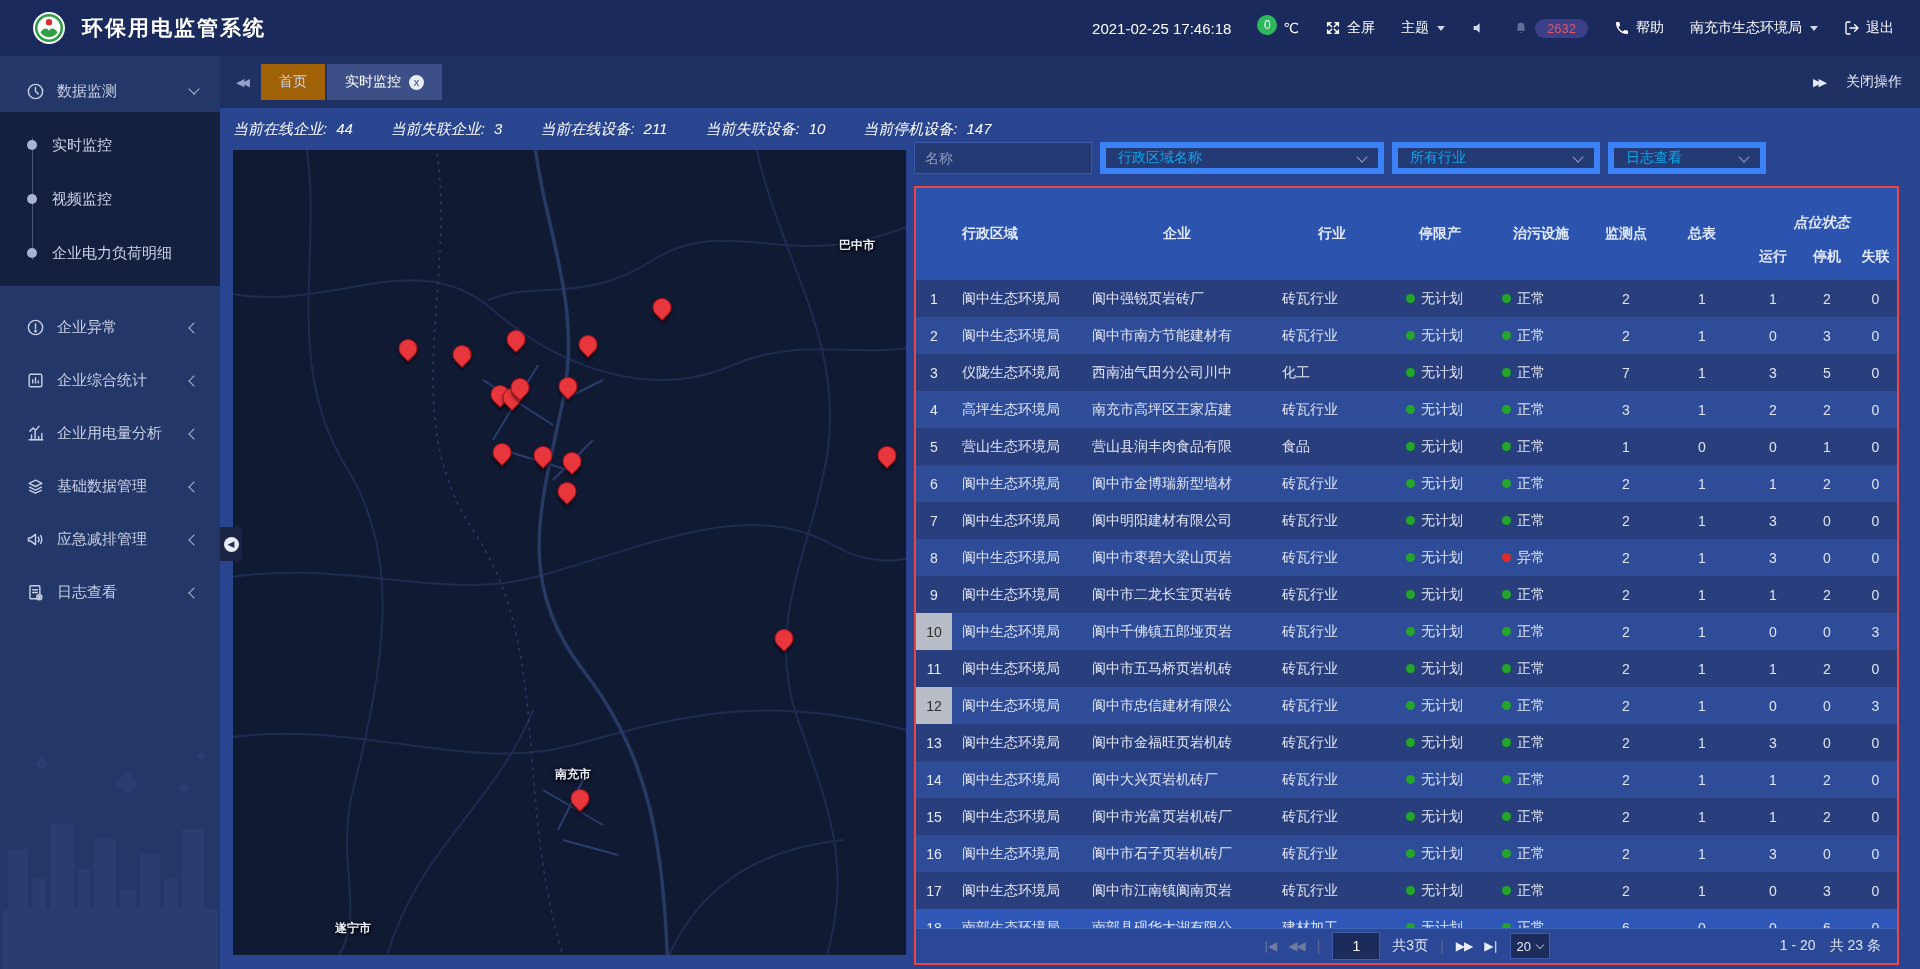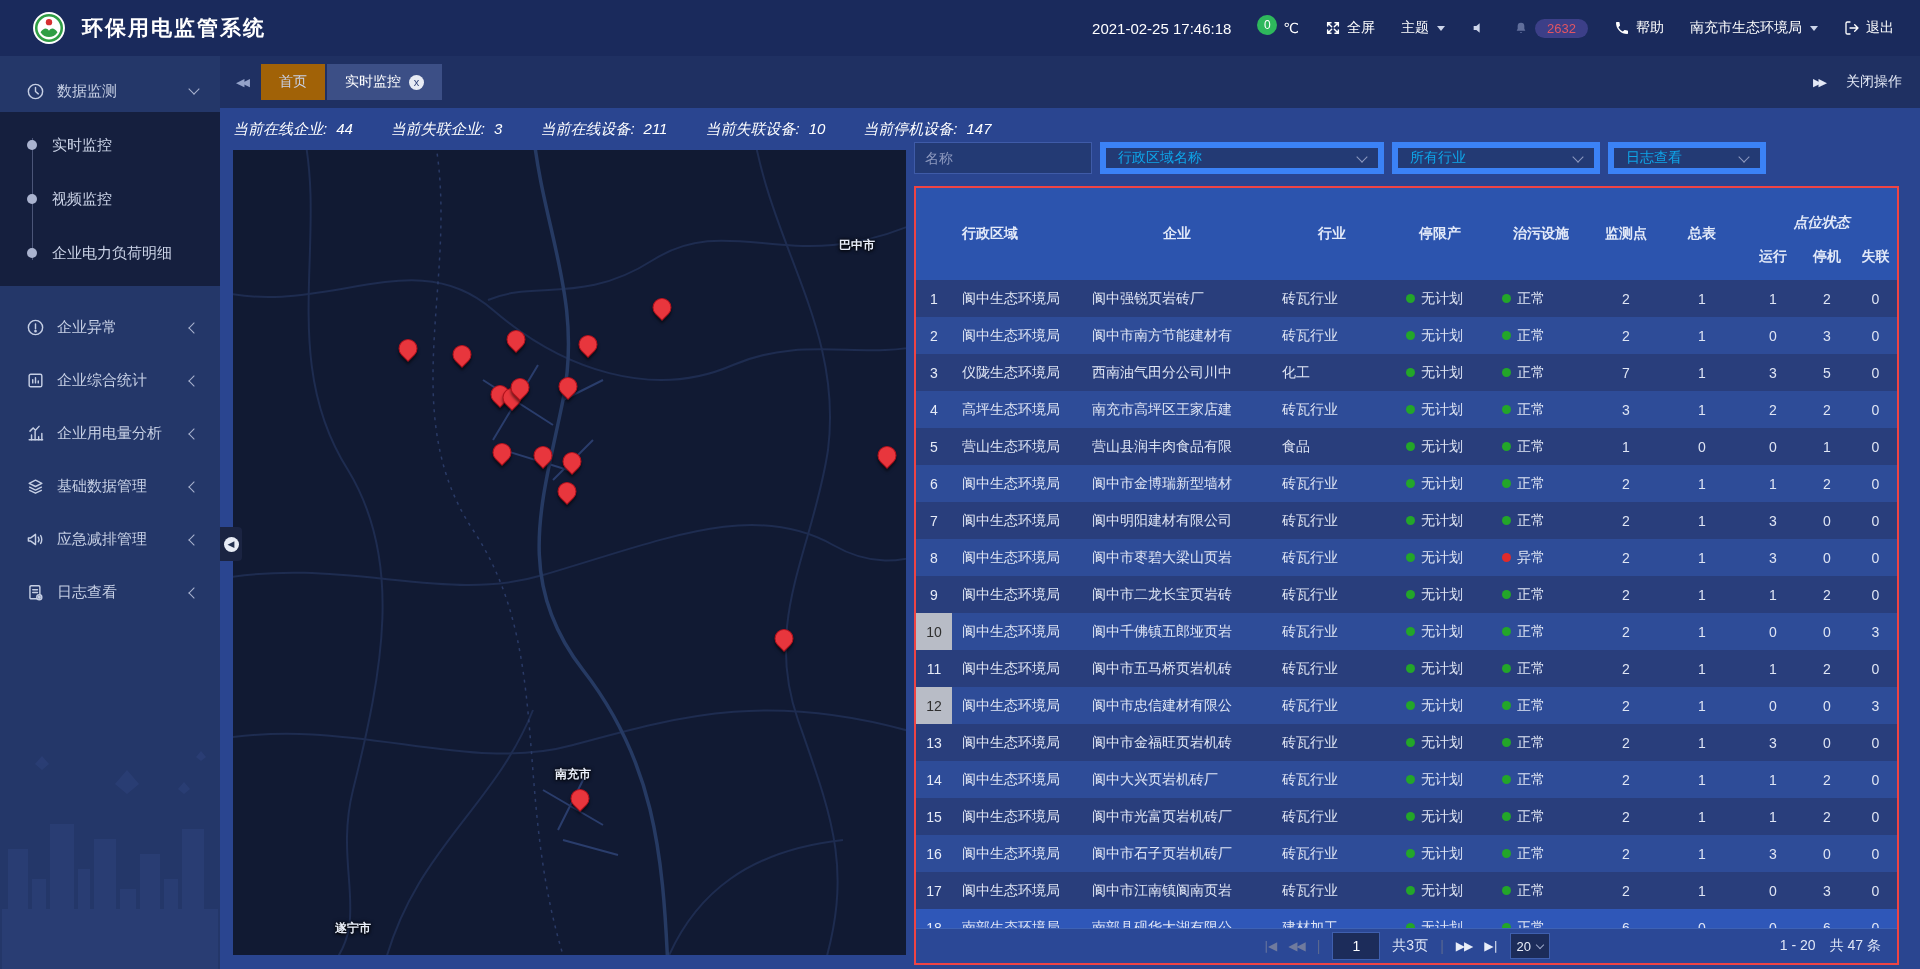--- a/index.html
+++ b/index.html
@@ -803,19 +803,19 @@
           <span>共3页</span>
           <span class="pg-sep">|</span>
           <span class="pg-ic">▶▶</span>
           <span class="pg-ic">▶∣</span>
           <span class="pg-select">
             <span>20</span>
             <span class="chev"></span>
           </span>
           <span class="pg-range">
             <span>1 - 20</span>
-            <span>共 47 条</span>
+            <span>共 23 条</span>
           </span>
         </div>
       </div>
     </div>
   </div>
 </div>
 
 </body></html>

